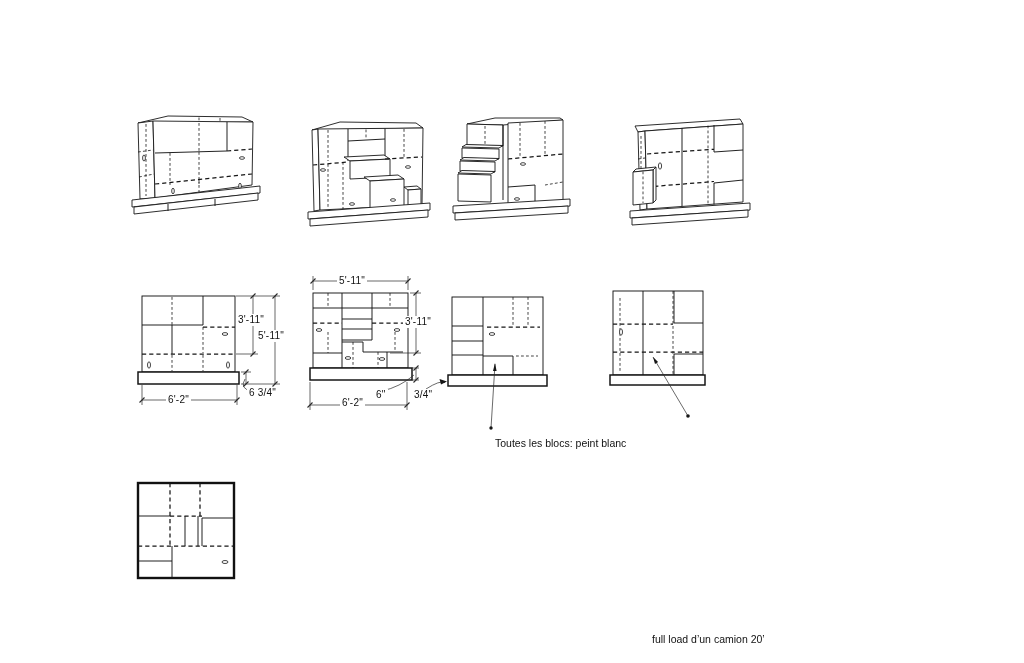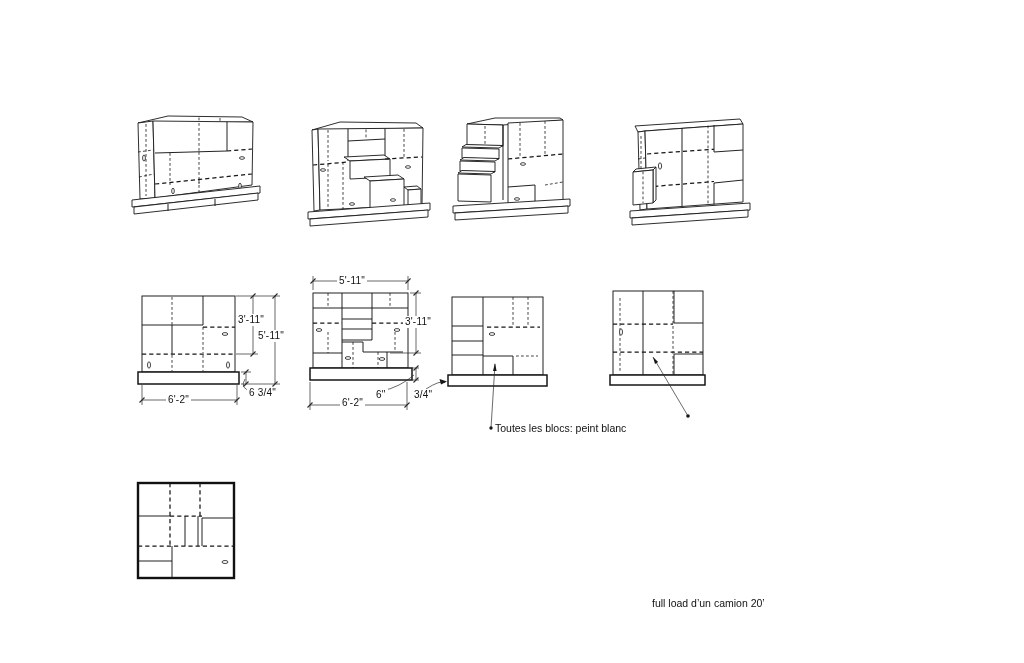--- a/index.html
+++ b/index.html
@@ -12,21 +12,21 @@
   svg .thk2{fill:#fff;stroke:#161616;stroke-width:1.5;}
   svg .dsh{fill:none;stroke:#161616;stroke-width:0.8;stroke-dasharray:2.8,2.2;}
   svg .dsh2{fill:none;stroke:#161616;stroke-width:1.25;stroke-dasharray:4.2,3;}
   svg .ell{fill:#ffffff;stroke:#161616;stroke-width:0.8;}
   svg .dim{fill:none;stroke:#2a2a2a;stroke-width:0.7;}
   svg .tick{fill:none;stroke:#2a2a2a;stroke-width:1.1;}
   svg .blk{fill:#161616;stroke:none;}
   svg .border{fill:none;stroke:#111;stroke-width:2.4;}
   .dim-label{position:absolute;font-size:10px;line-height:12px;background:#fff;padding:0 2px;
              white-space:nowrap;letter-spacing:0.2px;}
-  .note{position:absolute;font-size:10.5px;line-height:13px;white-space:nowrap;}
+  .note{position:absolute;font-size:10.5px;line-height:13px;white-space:nowrap;margin-top:15px;}
 </style>
 </head>
 <body>
 
 <div id="canvas">
 
   <svg class="draw" style="left:120px;top:100px" width="150" height="135" viewBox="0 0 150 135">
     <g>
       <polygon class="fc" points="18,23 48,16 122,17 133,22"></polygon>
       <polygon class="fc" points="18,23 33,21 35,98 20,99"></polygon>
@@ -248,15 +248,15 @@
   <div class="dim-label" style="left:247px;top:387px">6 3/4"</div>
   <div class="dim-label" style="left:166px;top:394px">6'-2"</div>
 
   <div class="dim-label" style="left:337px;top:275px">5'-11"</div>
   <div class="dim-label" style="left:403px;top:316px">3'-11"</div>
   <div class="dim-label" style="left:374px;top:389px">6"</div>
   <div class="dim-label" style="left:412px;top:389px">3/4"</div>
   <div class="dim-label" style="left:340px;top:397px">6'-2"</div>
 
   <div class="note" style="left:495px;top:422px">Toutes les blocs: peint blanc</div>
-  <div class="note" style="left:652px;top:597px">full load d’un camion 20’</div>
+  <div class="note" style="left:652px;top:618px">full load d’un camion 20’</div>
 
 </div>
 
 </body></html>

